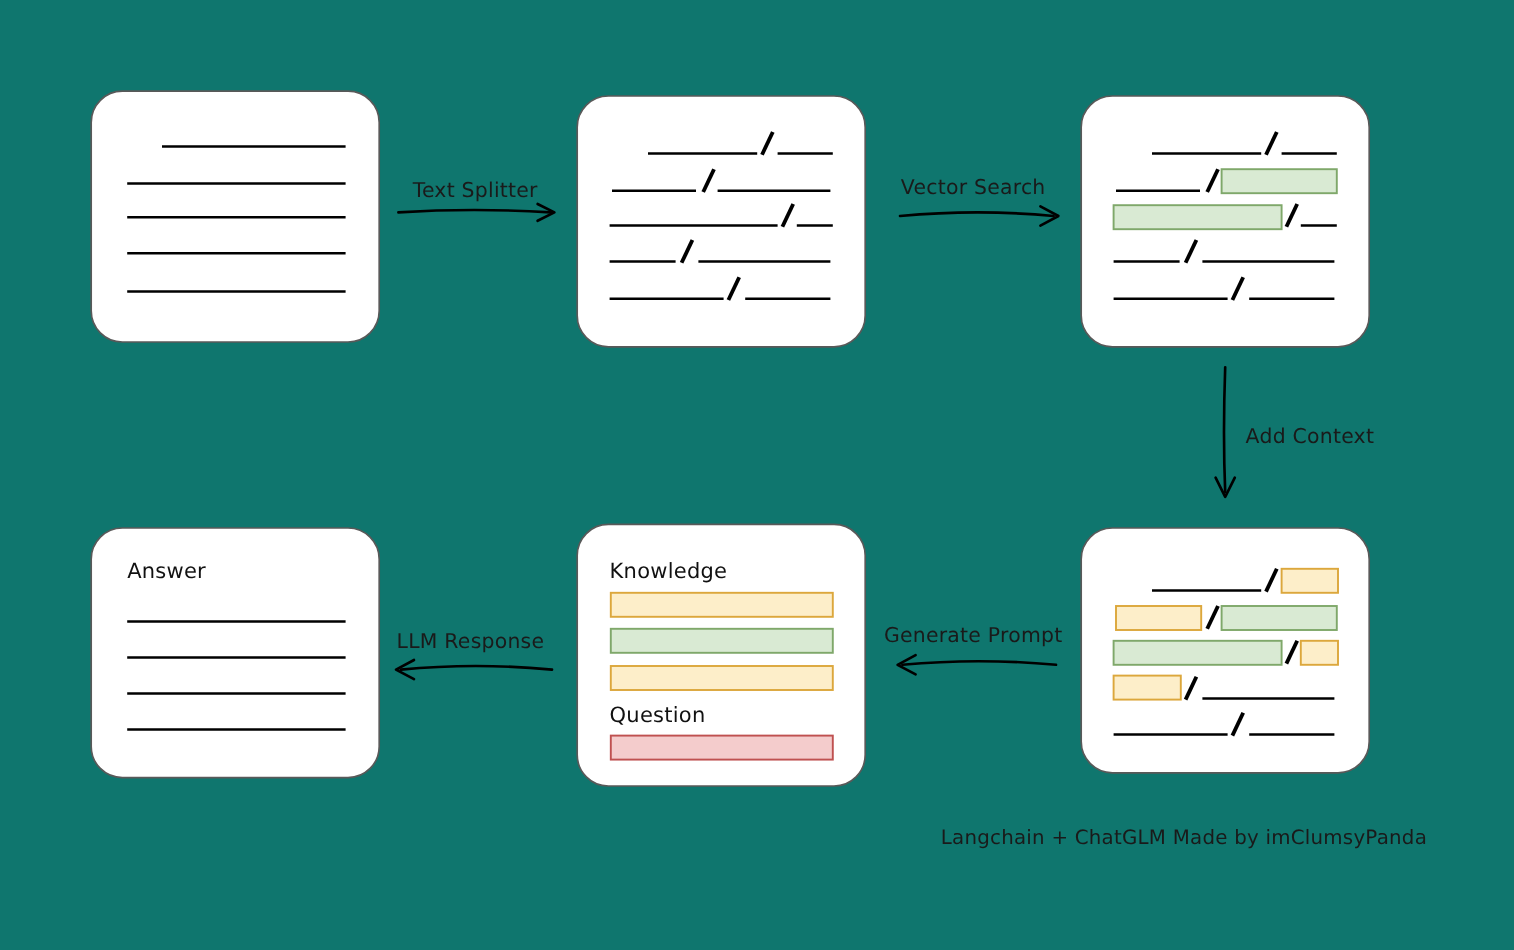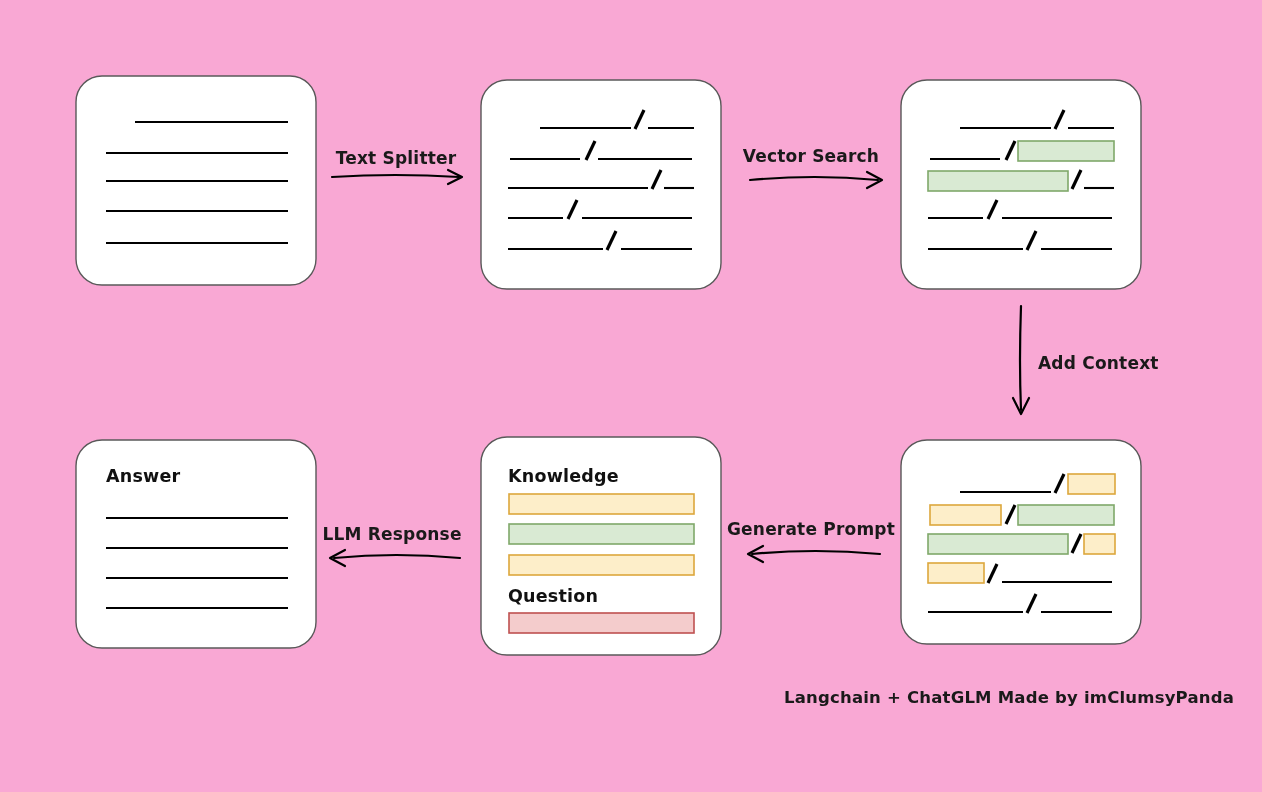--- a/index.html
+++ b/index.html
@@ -8,23 +8,22 @@
     padding: 0;
     background: #ffffff;
   }
   body {
     font-family: "DejaVu Sans", sans-serif;
   }
   #canvas {
     position: relative;
     width: 1262px;
     height: 792px;
-    background: #f9a8d4;
+    background: #0f766e;
     overflow: hidden;
-    font-weight: bold;
   }
   #diagram-svg {
     position: absolute;
     left: 0;
     top: 0;
     width: 1262px;
     height: 792px;
   }
   .doc-box {
     fill: #ffffff;

